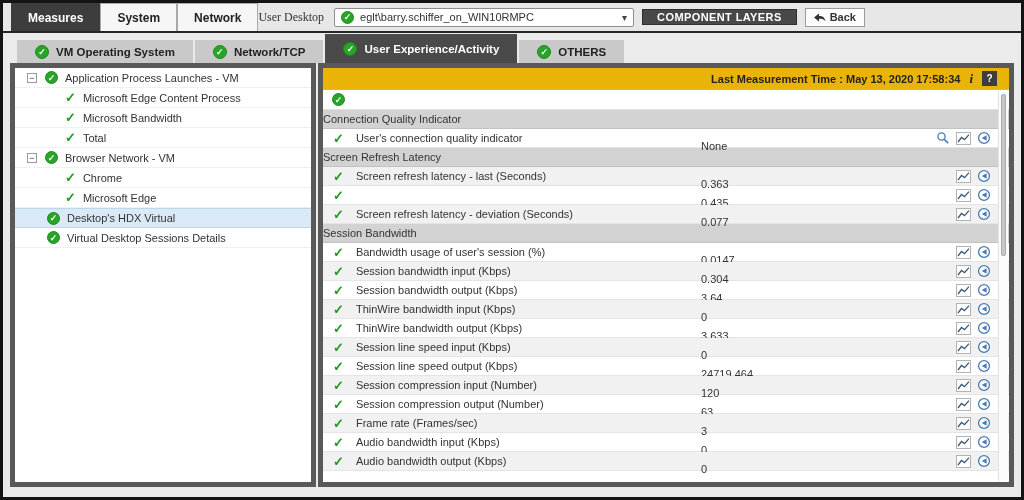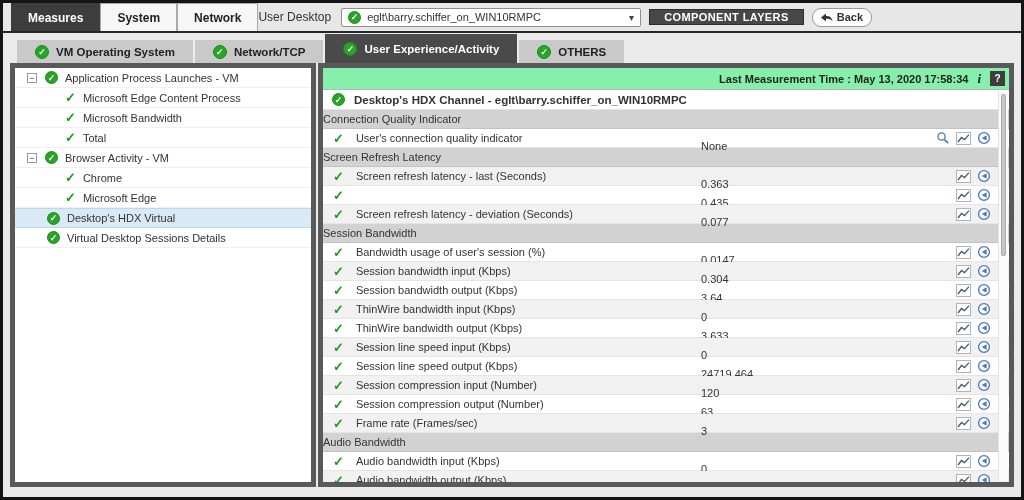--- a/index.html
+++ b/index.html
@@ -5,25 +5,25 @@
   * { box-sizing: border-box; }
   body { margin: 0; background:#888; font-family:"Liberation Sans", sans-serif; }
   .frame { position:relative; width:1024px; height:500px; border:3px solid #141414; background:#ebebeb; overflow:hidden; }
 
   
   .topbar { height:30px; background:#e7e7e7; border-bottom:2px solid #262626; display:flex; align-items:stretch; justify-content:flex-start; padding:0 6px 0 8px; }
   .topbar-tabs { display:flex; align-items:stretch; }
   .top-tab { display:flex; align-items:center; padding:0 16px; font-size:12px; font-weight:bold; color:#222; background:#f6f6f6; border:1px solid #a9a9a9; border-bottom:none; cursor:default; }
   .top-tab.active { background:#3d3d3d; color:#fff; border-color:#3d3d3d; }
   .topbar-right { display:flex; align-items:center; gap:8px; }
-  .ud-label { font-size:12px; color:#333; margin-right:2px; }
+  .ud-label { font-size:12px; color:#333; margin-right:2px;font-family:Liberation Serif, serif; }
   .dropdown { width:300px; height:19px; background:#fff; border:1px solid #8f8f8f; border-radius:2px; display:flex; align-items:center; gap:6px; padding:0 6px; font-size:11px; color:#333; }
   .dropdown .chev { margin-left:auto; font-size:10px; color:#444; }
   .dark-btn { height:16px; background:#484848; color:#fff; border:1px solid #2e2e2e; font-size:11px; font-weight:bold; letter-spacing:.4px; padding:0 14px; font-family:"Liberation Sans", sans-serif; }
-  .back-btn { height:19px; background:#fdfdfd; color:#333; border:1px solid #9a9a9a; border-radius:9px; font-size:11px; font-weight:bold; padding:0 8px; display:flex; align-items:center; gap:4px; font-family:"Liberation Sans", sans-serif; }
+  .back-btn { height:19px; background:#fdfdfd; color:#333; border:1px solid #9a9a9a; border-radius:0; font-size:11px; font-weight:bold; padding:0 8px; display:flex; align-items:center; gap:4px; font-family:"Liberation Sans", sans-serif; }
 
   
   .layer-tabs { display:flex; align-items:flex-end; height:30px; padding-left:14px; }
   .layer-tab { background:#c9c9c9; height:23px; padding:0 18px; display:flex; align-items:center; gap:7px; font-size:11.5px; font-weight:bold; color:#222; margin-right:2px; }
   .layer-tab.active { background:#4a4a4a; color:#fff; height:29px; }
 
   
   .content { display:flex; margin:0 7px; height:424px; }
   .left-panel { width:306px; background:#fff; border:5px solid #595959; margin-right:2px; overflow:hidden; }
   .right-panel { flex:1; background:#fff; border:5px solid #595959; position:relative; overflow:hidden; }
@@ -33,21 +33,21 @@
   .tree-row.selected { background:#d9eaf6; border-top:1px solid #bcd9ec; border-bottom:1px solid #bcd9ec; }
   .tree-row .expand-box { width:10px; height:10px; border:1px solid #999; background:#fff; font-size:9px; line-height:8px; text-align:center; color:#333; margin:0 8px 0 12px; flex:0 0 auto; }
   .tree-row.leaf0 { padding-left:32px; }
   .tree-row.child { padding-left:50px; }
   .circle-check { width:14px; height:14px; border-radius:50%; background:#28a428; border:1px solid #1d8c1d; color:#fff; font-size:9px; font-weight:bold; display:inline-flex; align-items:center; justify-content:center; flex:0 0 auto; }
   .circle-check.sm { width:13px; height:13px; }
   .flat-check { color:#1f9c1f; font-weight:bold; font-size:13px; line-height:13px; flex:0 0 auto; }
   .tree-row .lbl { margin-left:7px; white-space:nowrap; }
 
   
-  .panel-header { height:22px; background:#86efac; border-bottom:1px solid #b7b7b7; display:flex; align-items:center; justify-content:flex-end; gap:9px; padding-right:4px; font-size:11px; color:#222; }
+  .panel-header { height:22px; background:#eab308; border-bottom:1px solid #b7b7b7; display:flex; align-items:center; justify-content:flex-end; gap:9px; padding-right:12px; font-size:11px; color:#222; }
   .panel-header .lm-label { font-weight:bold; }
   .info-icon { font-family:"Liberation Serif", serif; font-style:italic; font-weight:bold; font-size:13px; color:#222; }
   .help-icon { width:15px; height:15px; background:#3d3d3d; color:#fff; font-size:10px; font-weight:bold; display:inline-flex; align-items:center; justify-content:center; }
 
   .rows { position:relative; }
   .row-title { height:20px; display:flex; align-items:center; gap:9px; padding-left:9px; font-size:11.5px; font-weight:bold; color:#333; background:#fff; border-bottom:1px solid #e3e3e3; }
   .row-section { height:19px; background:#d2d2d2; border-bottom:1px solid #c2c2c2; display:flex; align-items:center; font-size:11px; color:#333; }
   .row-measure { height:19px; position:relative; display:flex; align-items:center; font-size:11px; color:#333; border-bottom:1px solid #e5e5e5; padding-left:10px; }
   .row-measure.alt { background:#f1f1f1; }
   .row-measure .m-check { margin-right:12px; }
@@ -125,21 +125,21 @@
             <span class="flat-check">✓</span>
             <span class="lbl">Microsoft Bandwidth</span>
           </div>
           <div class="tree-row child">
             <span class="flat-check">✓</span>
             <span class="lbl">Total</span>
           </div>
           <div class="tree-row">
             <span class="expand-box">−</span>
             <span class="circle-check sm">✓</span>
-            <span class="lbl">Browser Activity - VM</span>
+            <span class="lbl">Browser Network - VM</span>
           </div>
           <div class="tree-row child">
             <span class="flat-check">✓</span>
             <span class="lbl">Chrome</span>
           </div>
           <div class="tree-row child">
             <span class="flat-check">✓</span>
             <span class="lbl">Microsoft Edge</span>
           </div>
           <div class="tree-row leaf0 selected">
@@ -156,21 +156,20 @@
     <div class="right-panel">
       <div class="panel-header">
         <span class="lm-label">Last Measurement Time : May 13, 2020 17:58:34</span>
         <span class="info-icon">i</span>
         <span class="help-icon">?</span>
       </div>
 
       <div class="rows" id="rows-list">
         <div class="row-title">
           <span class="circle-check sm">✓</span>
-          <span>Desktop's HDX Channel - eglt\barry.schiffer_on_WIN10RMPC</span>
         </div>
       <div class="row-section">Connection Quality Indicator</div>
           <div class="row-measure">
             <span class="flat-check m-check">✓</span>
             <span class="m-label">User's connection quality indicator</span>
             <span class="m-value">None</span>
             <span class="m-icons">
               <span>
                 <svg width="14" height="14" viewBox="0 0 16 16">
                   <circle cx="6.3" cy="6.3" r="4.1" fill="none" stroke="#4a7ab5" stroke-width="1.5"></circle>
@@ -432,21 +431,20 @@
                 </svg>
               </span>
               <span>
                 <svg width="14" height="14" viewBox="0 0 16 16">
                   <circle cx="8" cy="8" r="6.2" fill="#fff" stroke="#4a7ab5" stroke-width="1.5"></circle>
                   <path d="M11 4.8 L5.4 8 L11 11.2 Z" fill="#4a7ab5"></path>
                 </svg>
               </span>
             </span>
           </div>
-          <div class="row-section">Audio Bandwidth</div>
           <div class="row-measure">
             <span class="flat-check m-check">✓</span>
             <span class="m-label">Audio bandwidth input (Kbps)</span>
             <span class="m-value">0</span>
             <span class="m-icons">
               <span>
                 <svg width="15" height="13" viewBox="0 0 15 13">
                   <rect x="0.5" y="0.5" width="14" height="12" fill="#fff" stroke="#b3b3b3"></rect>
                   <polyline points="2,10 5.5,5.5 8.5,7.6 13,2.6" fill="none" stroke="#3c5a78" stroke-width="1.3"></polyline>
                 </svg>

